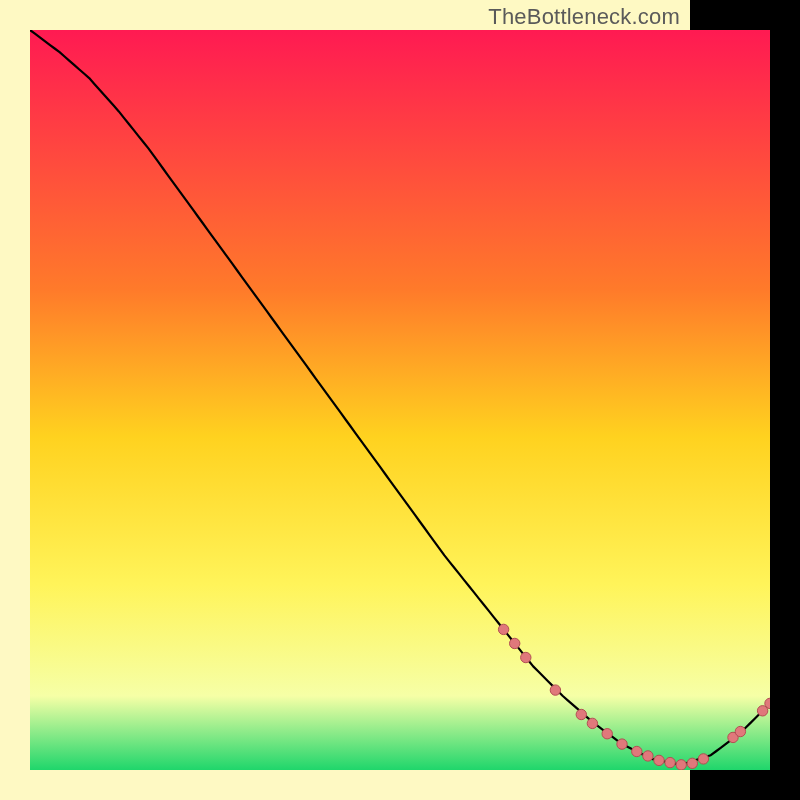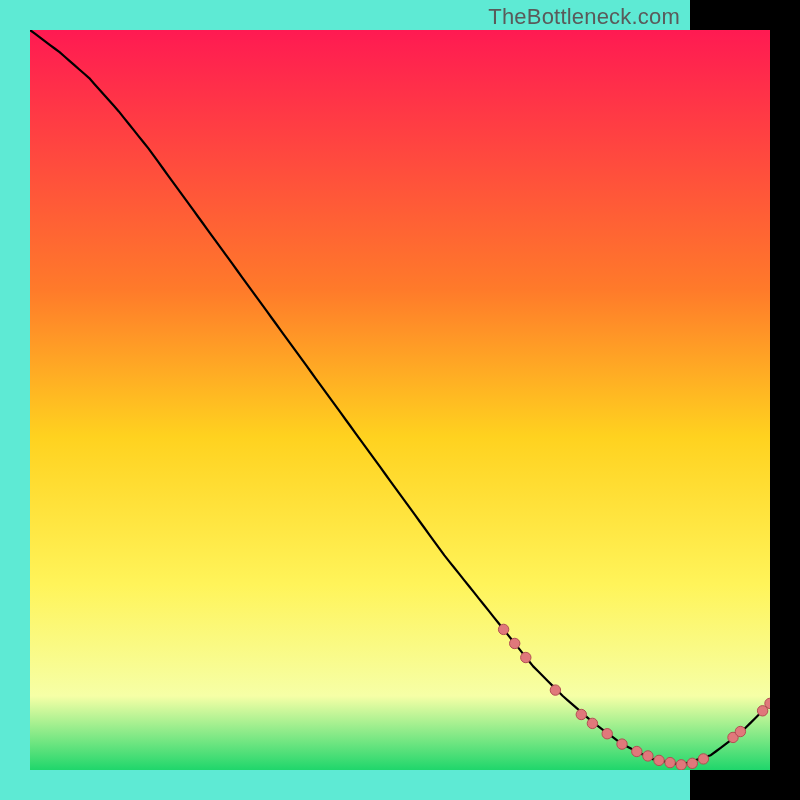--- a/index.html
+++ b/index.html
@@ -1,21 +1,21 @@
 <!DOCTYPE html>
 <html><head>
 <meta charset="utf-8">
 <style>
   * { margin: 0; padding: 0; box-sizing: border-box; }
   html, body { width: 800px; height: 800px; overflow: hidden; background: #000; }
   .stage {
     position: relative;
     width: 690px;
     height: 800px;
-    background: #5eead4;
+    background: #fef9c3;
   }
   .watermark {
     position: absolute;
     top: 4px;
     right: 10px;
     font-family: Arial, Helvetica, sans-serif;
     font-size: 22px;
     color: #5a5a5a;
     letter-spacing: 0.2px;
     font-weight: 500;

